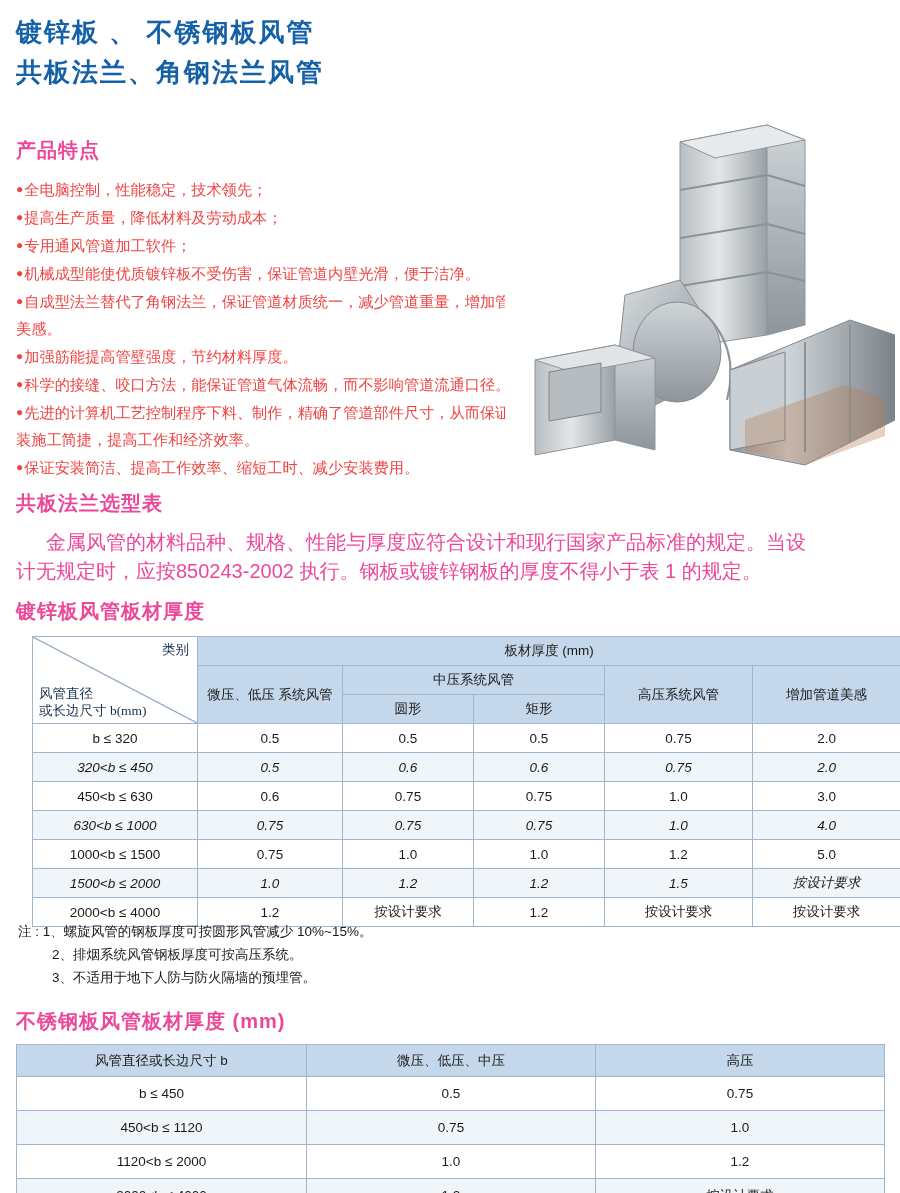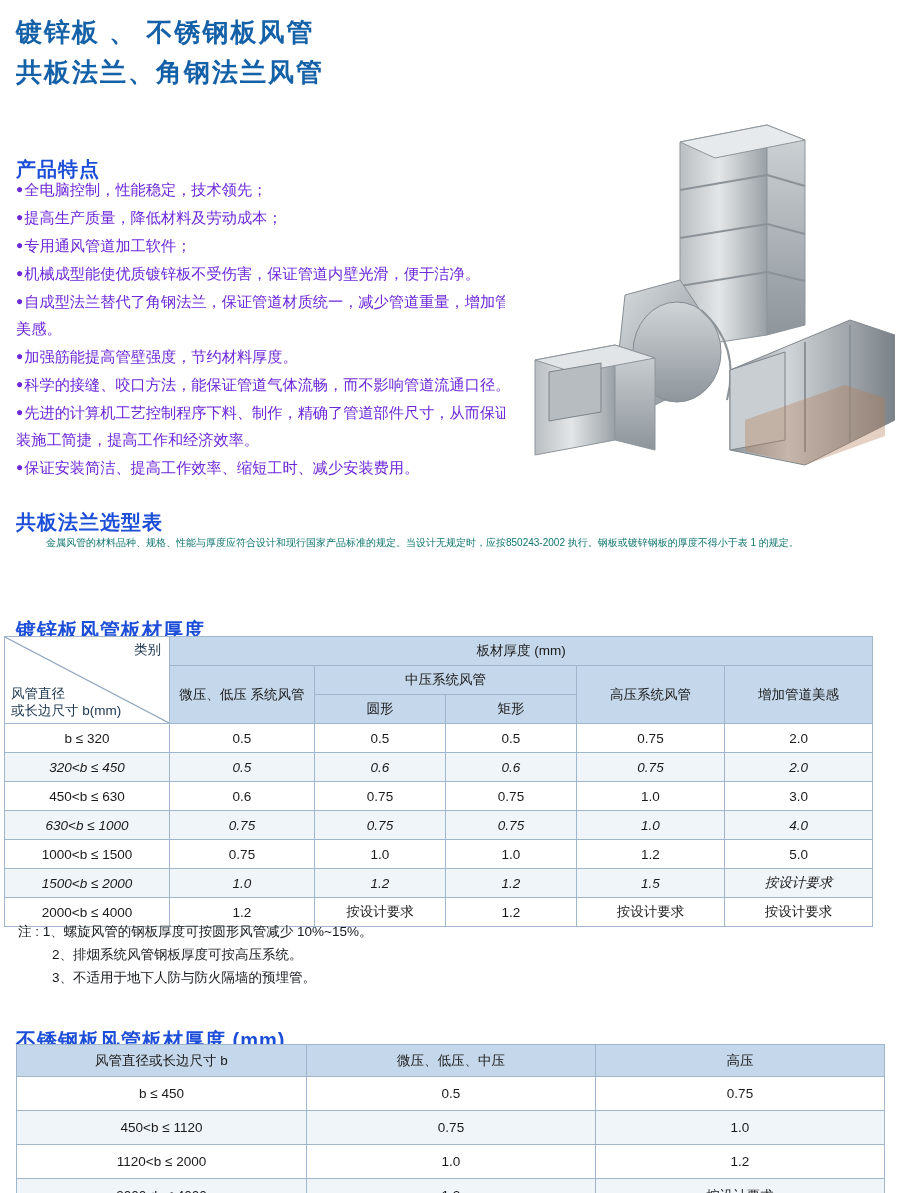--- a/index.html
+++ b/index.html
@@ -29,82 +29,81 @@
   }
   .title-line {
     color: #1461a8;
     font-weight: bold;
     font-size: 26px;
     letter-spacing: 2px;
     line-height: 40px;
     white-space: nowrap;
   }
   .section-head {
-    color: #1d4ed8;
+    color: #ec4899;
     font-weight: bold;
     font-size: 20px;
     letter-spacing: 1px;
-    margin-top: 19px;
   }
   #features-head {
     position: absolute;
     left: 16px;
     top: 137px;
   }
   .bullets {
     position: absolute;
     left: 16px;
     top: 176px;
     width: 510px;
     font-size: 15.2px;
     line-height: 27px;
-    color: #6d28d9;
+    color: #ef4444;
   }
   .bullet {
     margin: 0 0 1px 0;
     text-indent: 0;
   }
   .bullet .dot {
     font-size: 12px;
     vertical-align: 2px;
     margin-right: 1px;
   }
   #flange-head {
     position: absolute;
     left: 16px;
     top: 490px;
   }
   .paragraph {
     position: absolute;
     left: 16px;
     top: 528px;
     width: 800px;
-    font-size: 10px;
+    font-size: 20px;
     line-height: 29px;
-    color: #0f766e;
+    color: #ec4899;
   }
   .paragraph .indent {
     display: inline-block;
     width: 30px;
   }
   #galv-head {
     position: absolute;
     left: 16px;
     top: 598px;
   }
   table {
     border-collapse: collapse;
     table-layout: fixed;
   }
   .tbl {
     position: absolute;
     font-size: 13.5px;
   }
   #table-galv {
-    left: 4px;
+    left: 32px;
     top: 636px;
     width: 868px;
   }
   #table-galv th, #table-galv td,
   #table-ss th, #table-ss td {
     border: 1px solid #9fb6cc;
     text-align: center;
     color: #1a1a1a;
   }
   .hdr {
@@ -145,20 +144,21 @@
     color: #17324d;
   }
   .cell-diag .lbl-bottom {
     position: absolute;
     left: 6px;
     bottom: 4px;
     font-size: 13.5px;
     color: #17324d;
     text-align: left;
     line-height: 17px;
+    font-family: Liberation Serif, serif;
   }
   .note {
     position: absolute;
     left: 18px;
     top: 920px;
     font-size: 13.5px;
     line-height: 23px;
     color: #15181c;
     width: 600px;
   }

